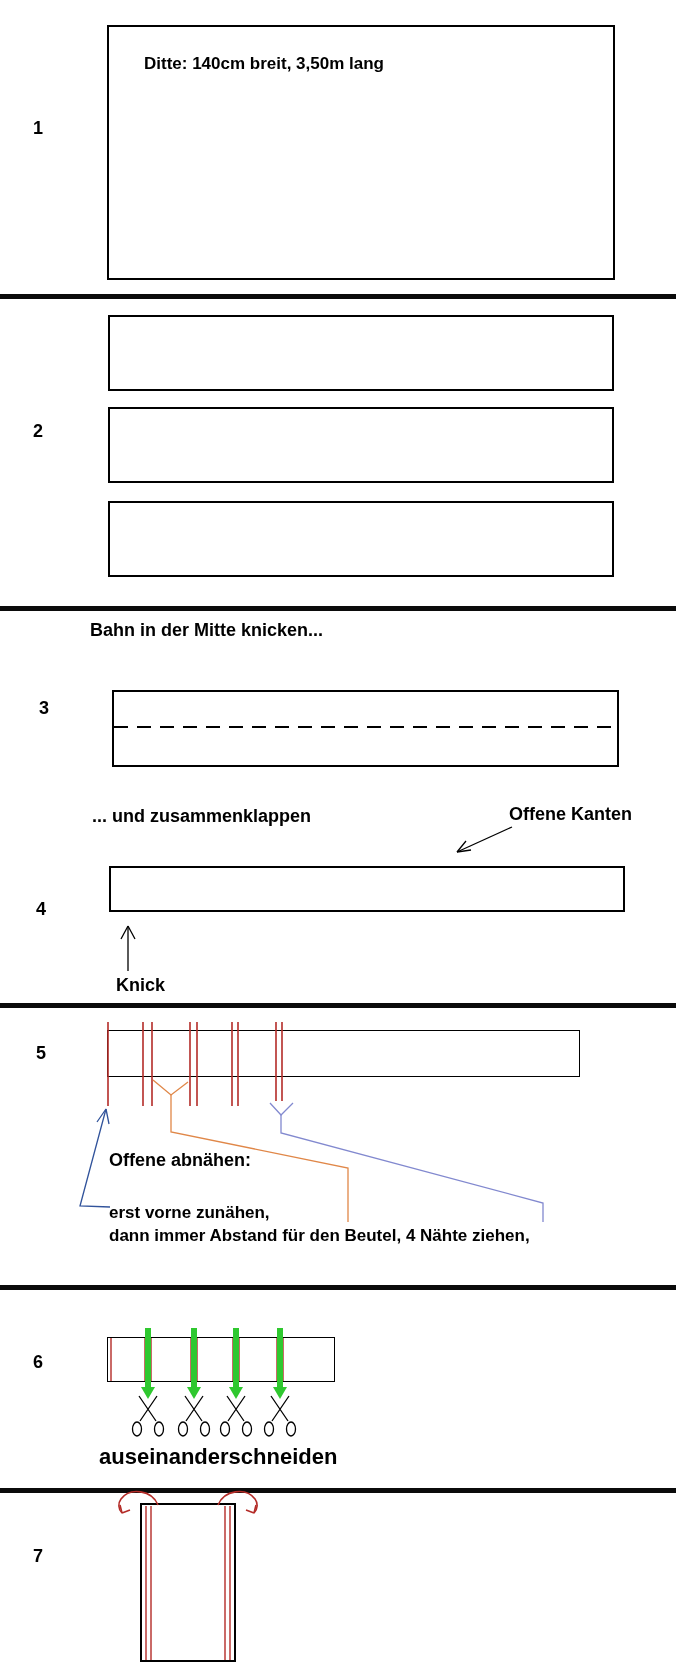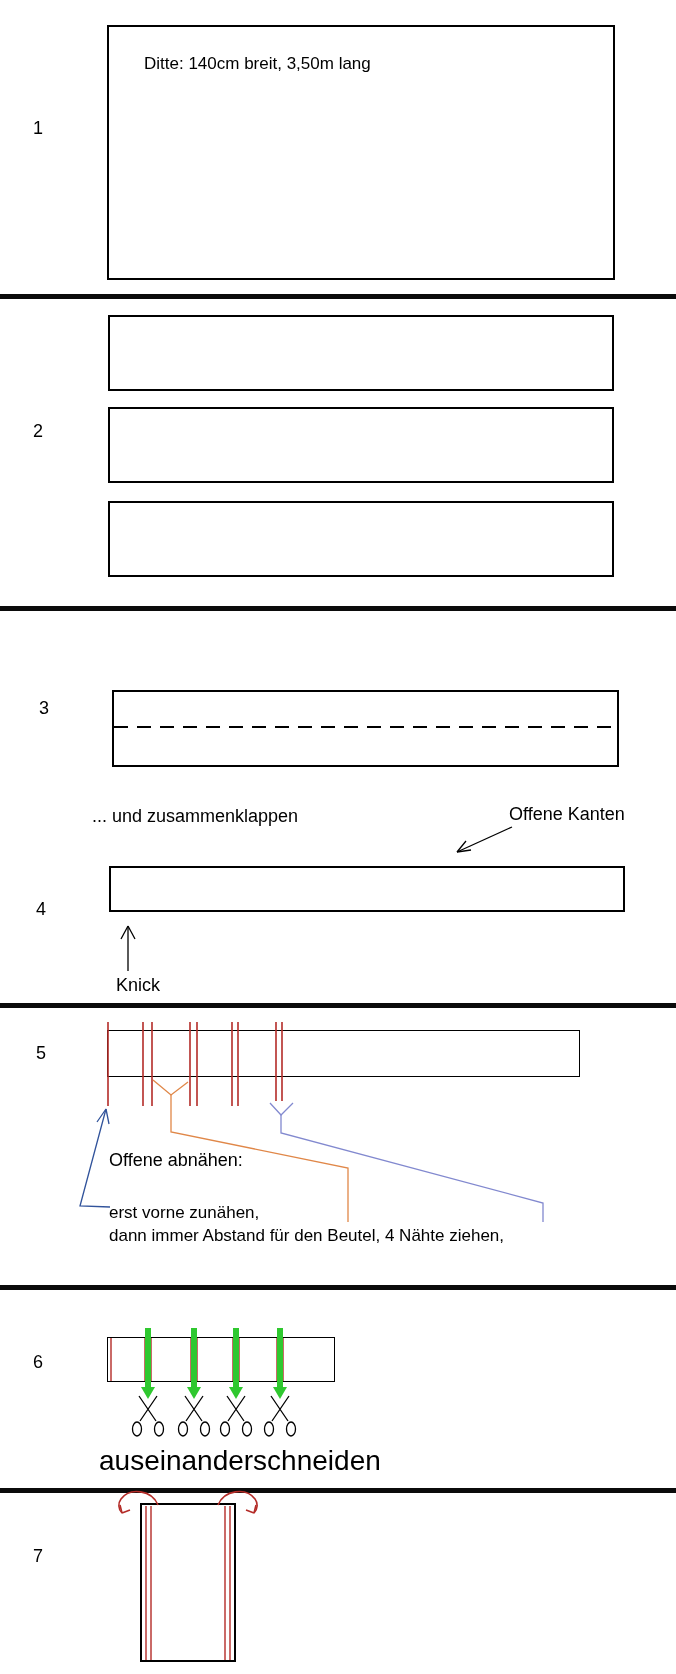--- a/index.html
+++ b/index.html
@@ -1,25 +1,25 @@
 <!DOCTYPE html>
 <html style="--seam_red: #b42c28; --bracket_orange: #e08748; --bracket_blue: #8289cf; --arrow_dark_blue: #31539b; --cut_green: #2fc82f; --ink_black: #000000;"><head>
 <meta charset="utf-8">
 <style>
   html,body{margin:0;padding:0;background:#fff;}
   #canvas{position:relative;width:676px;height:1674px;background:#fff;overflow:hidden;
           font-family:"Liberation Sans",sans-serif;color:#000;}
   .divider{position:absolute;left:0;width:676px;height:5px;background:#0b0b0b;}
   .box{position:absolute;border:2px solid #000;background:#fff;box-sizing:border-box;}
   .box.thin{border-width:1px;}
-  .lbl{position:absolute;font-weight:normal;white-space:nowrap;line-height:1.2;}
+  .lbl{position:absolute;font-weight:bold;white-space:nowrap;line-height:1.2;}
   .num{font-size:18px;}
   .t17{font-size:17px;}
   .t18{font-size:18px;}
-  .t21{font-size:28px;}
+  .t21{font-size:22px;}
   .fold-dash{position:absolute;left:114px;top:726px;width:503px;height:2px;
     background:repeating-linear-gradient(90deg,#000 0 14px,transparent 14px 23px);}
   svg.overlay{position:absolute;left:0;top:0;pointer-events:none;}
 </style>
 </head>
 <body>
 
 <div id="canvas">
 
   <div class="lbl num" style="left:33px;top:118px">1</div>
@@ -36,20 +36,21 @@
   <div class="divider" style="top:1285px"></div>
   <div class="divider" style="top:1488px"></div>
 
   <div class="box" style="left:107px;top:25px;width:508px;height:255px"></div>
   <div class="lbl t17" style="left:144px;top:54px">Ditte: 140cm breit, 3,50m lang</div>
 
   <div class="box" style="left:108px;top:315px;width:506px;height:76px"></div>
   <div class="box" style="left:108px;top:407px;width:506px;height:76px"></div>
   <div class="box" style="left:108px;top:501px;width:506px;height:76px"></div>
 
+  <div class="lbl t18" style="left:90px;top:620px">Bahn in der Mitte knicken...</div>
   <div class="box" style="left:112px;top:690px;width:507px;height:77px"></div>
   <div class="fold-dash"></div>
 
   <div class="lbl t18" style="left:92px;top:806px">... und zusammenklappen</div>
   <div class="lbl t18" style="left:509px;top:804px">Offene Kanten</div>
   <div class="box" style="left:109px;top:866px;width:516px;height:46px"></div>
   <div class="lbl t18" style="left:116px;top:975px">Knick</div>
 
   <div class="box thin" style="left:107px;top:1030px;width:473px;height:47px"></div>
   <div class="lbl t18" style="left:109px;top:1150px">Offene abnähen:</div>

